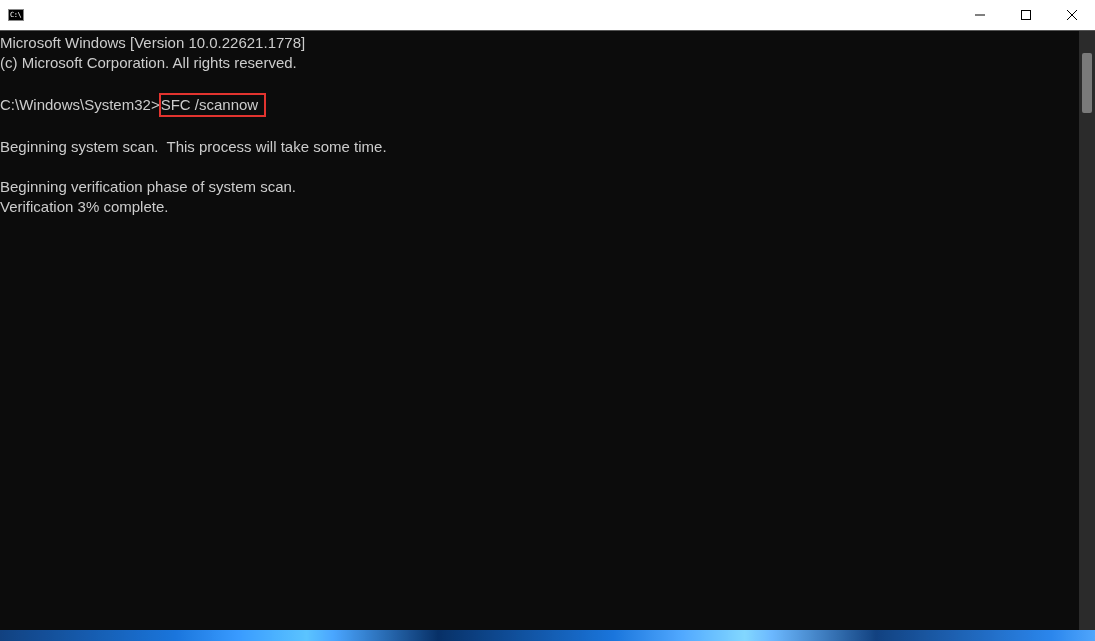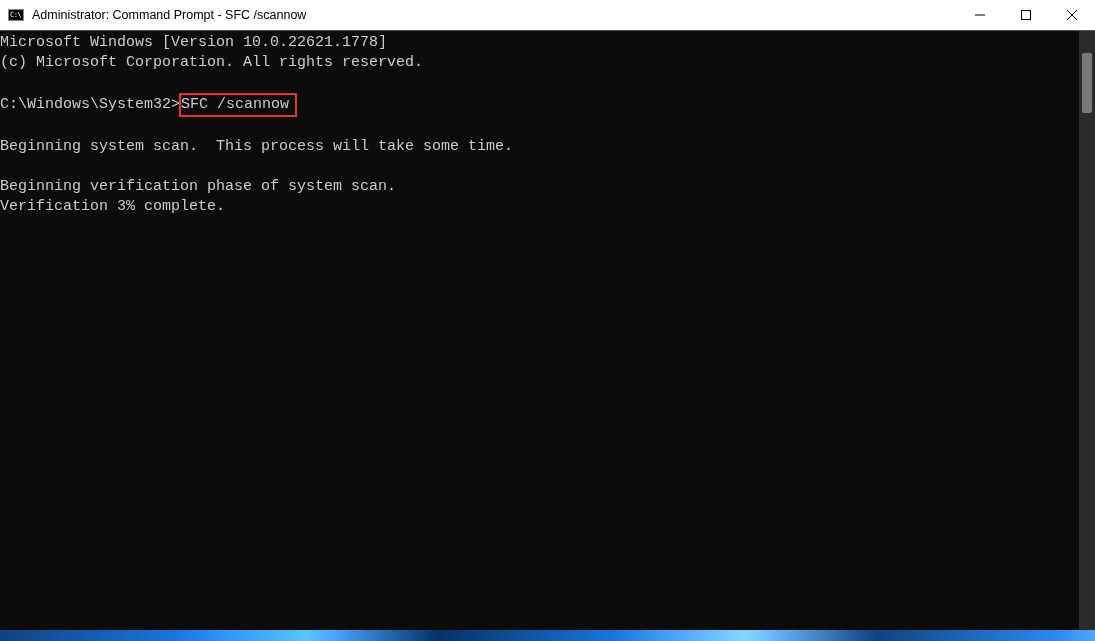--- a/index.html
+++ b/index.html
@@ -62,21 +62,21 @@
       flex: 1 1 auto;
       display: flex;
       background: #0c0c0c;
       position: relative;
       border-top: 1px solid #555;
     }
     .terminal {
       flex: 1 1 auto;
       background: #0c0c0c;
       color: #cccccc;
-      font-family: Liberation Mono, monospace;
+      font-family: Liberation Sans, sans-serif;
       font-size: 15px;
       line-height: 20px;
       padding: 2px 0 0 0;
       white-space: pre;
       overflow: hidden;
     }
     .scrollbar {
       width: 16px;
       background: #2b2b2b;
       position: relative;
@@ -114,21 +114,20 @@
   </style>
 </head>
 <body>
 
 <div class="window">
 
   <div class="titlebar">
     <span class="icon-box">
       <span class="icon-cmd">C:\</span>
     </span>
-    <span class="title-text">Administrator: Command Prompt - SFC  /scannow</span>
     <span class="spacer"></span>
     <div class="window-controls">
       <div class="ctrl">
         <svg width="10" height="10">
             <line x1="0" y1="5" x2="10" y2="5"></line>
           </svg>
       </div>
       <div class="ctrl">
         <svg width="10" height="10">
             <rect x="0.5" y="0.5" width="9" height="9"></rect>

